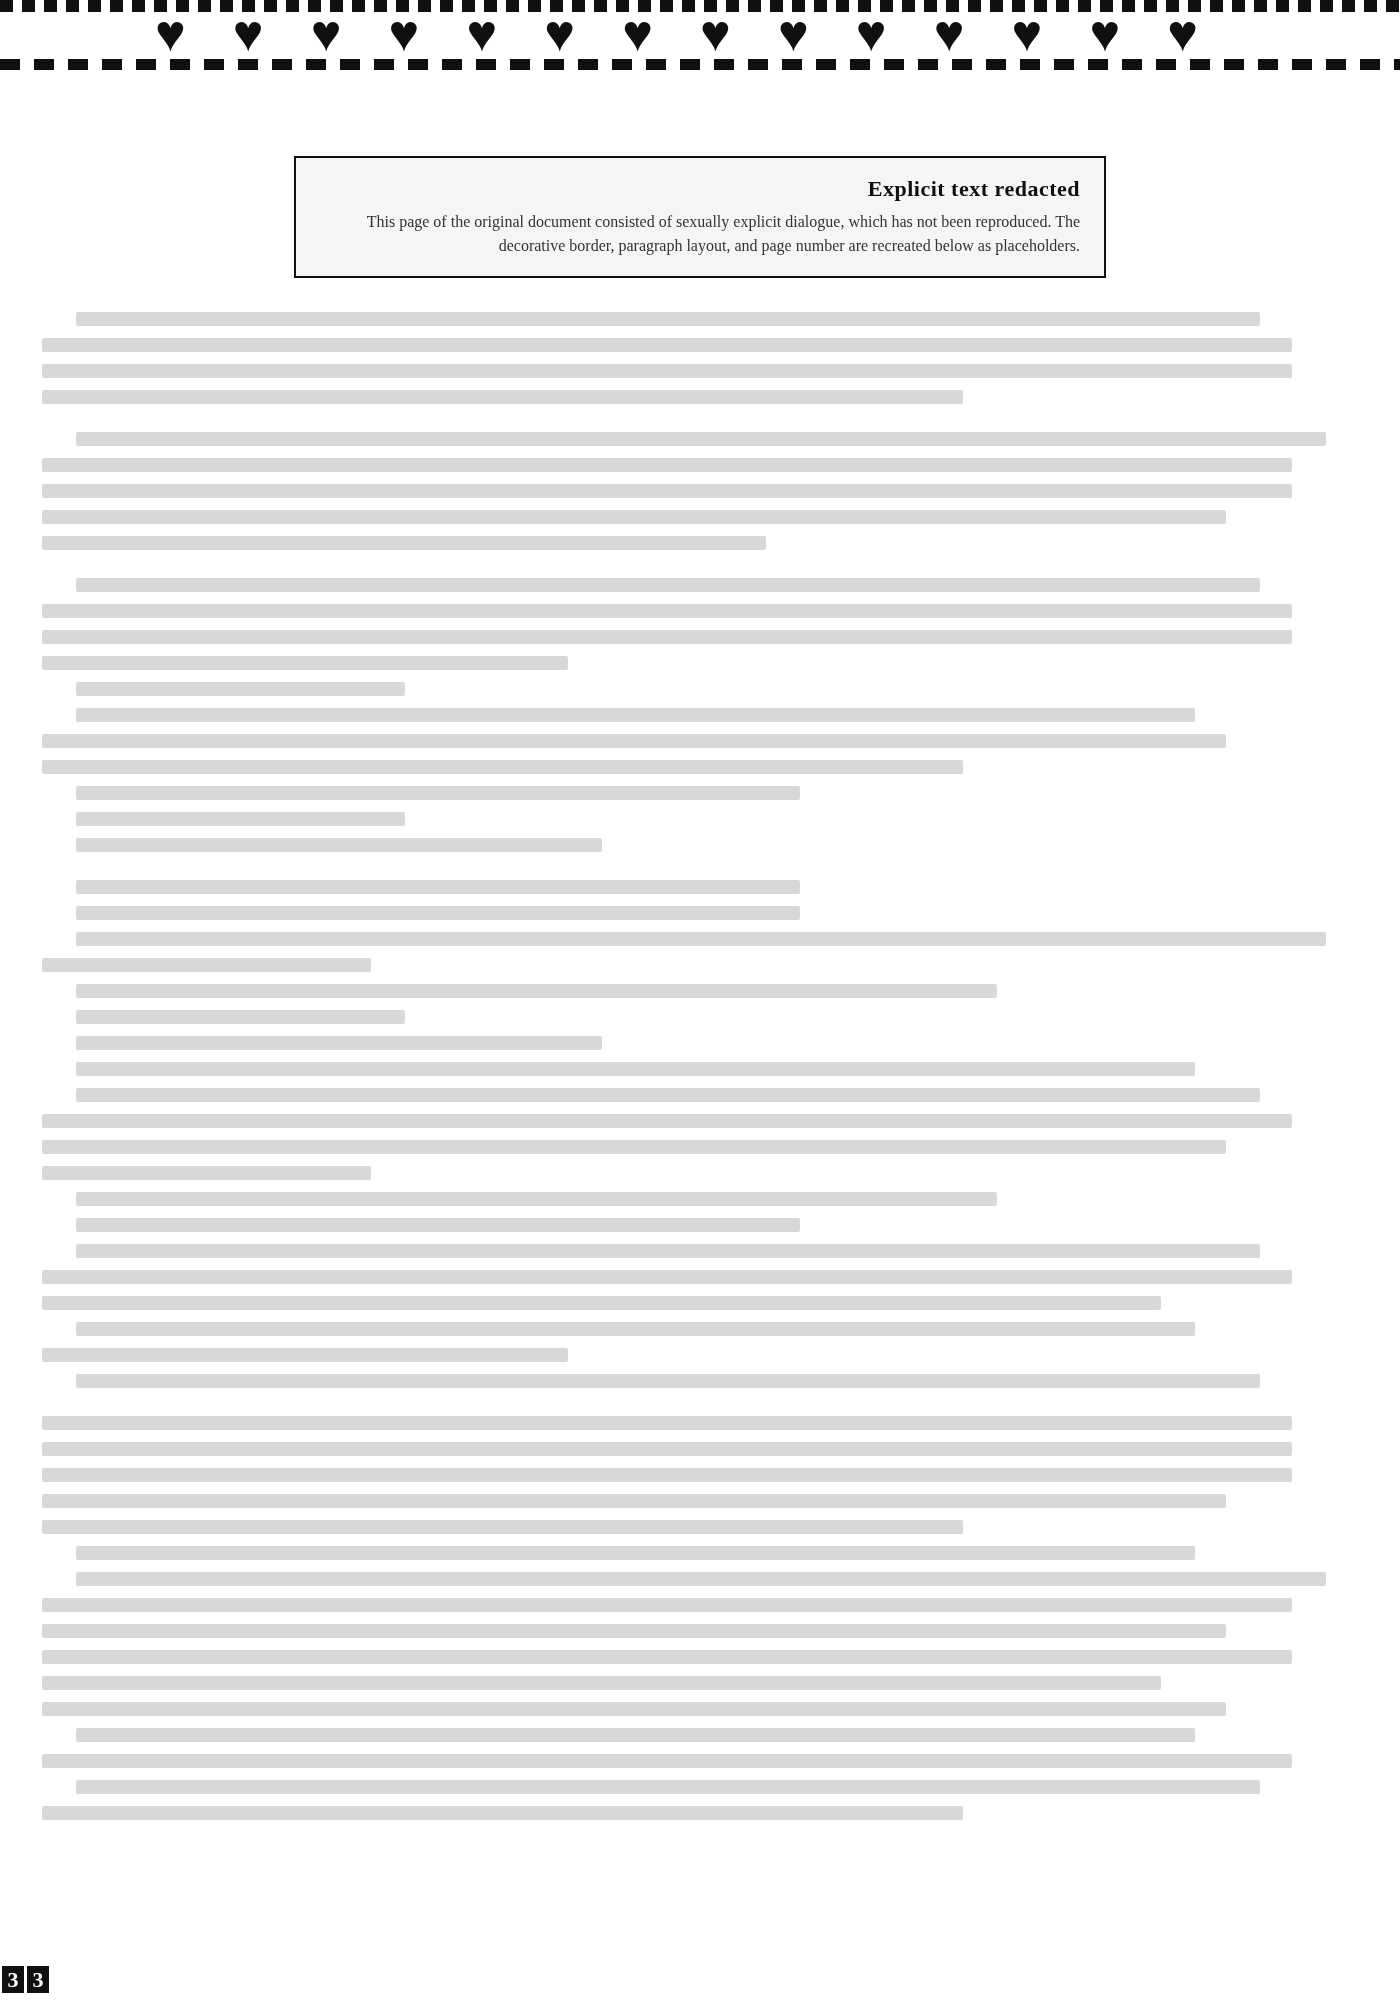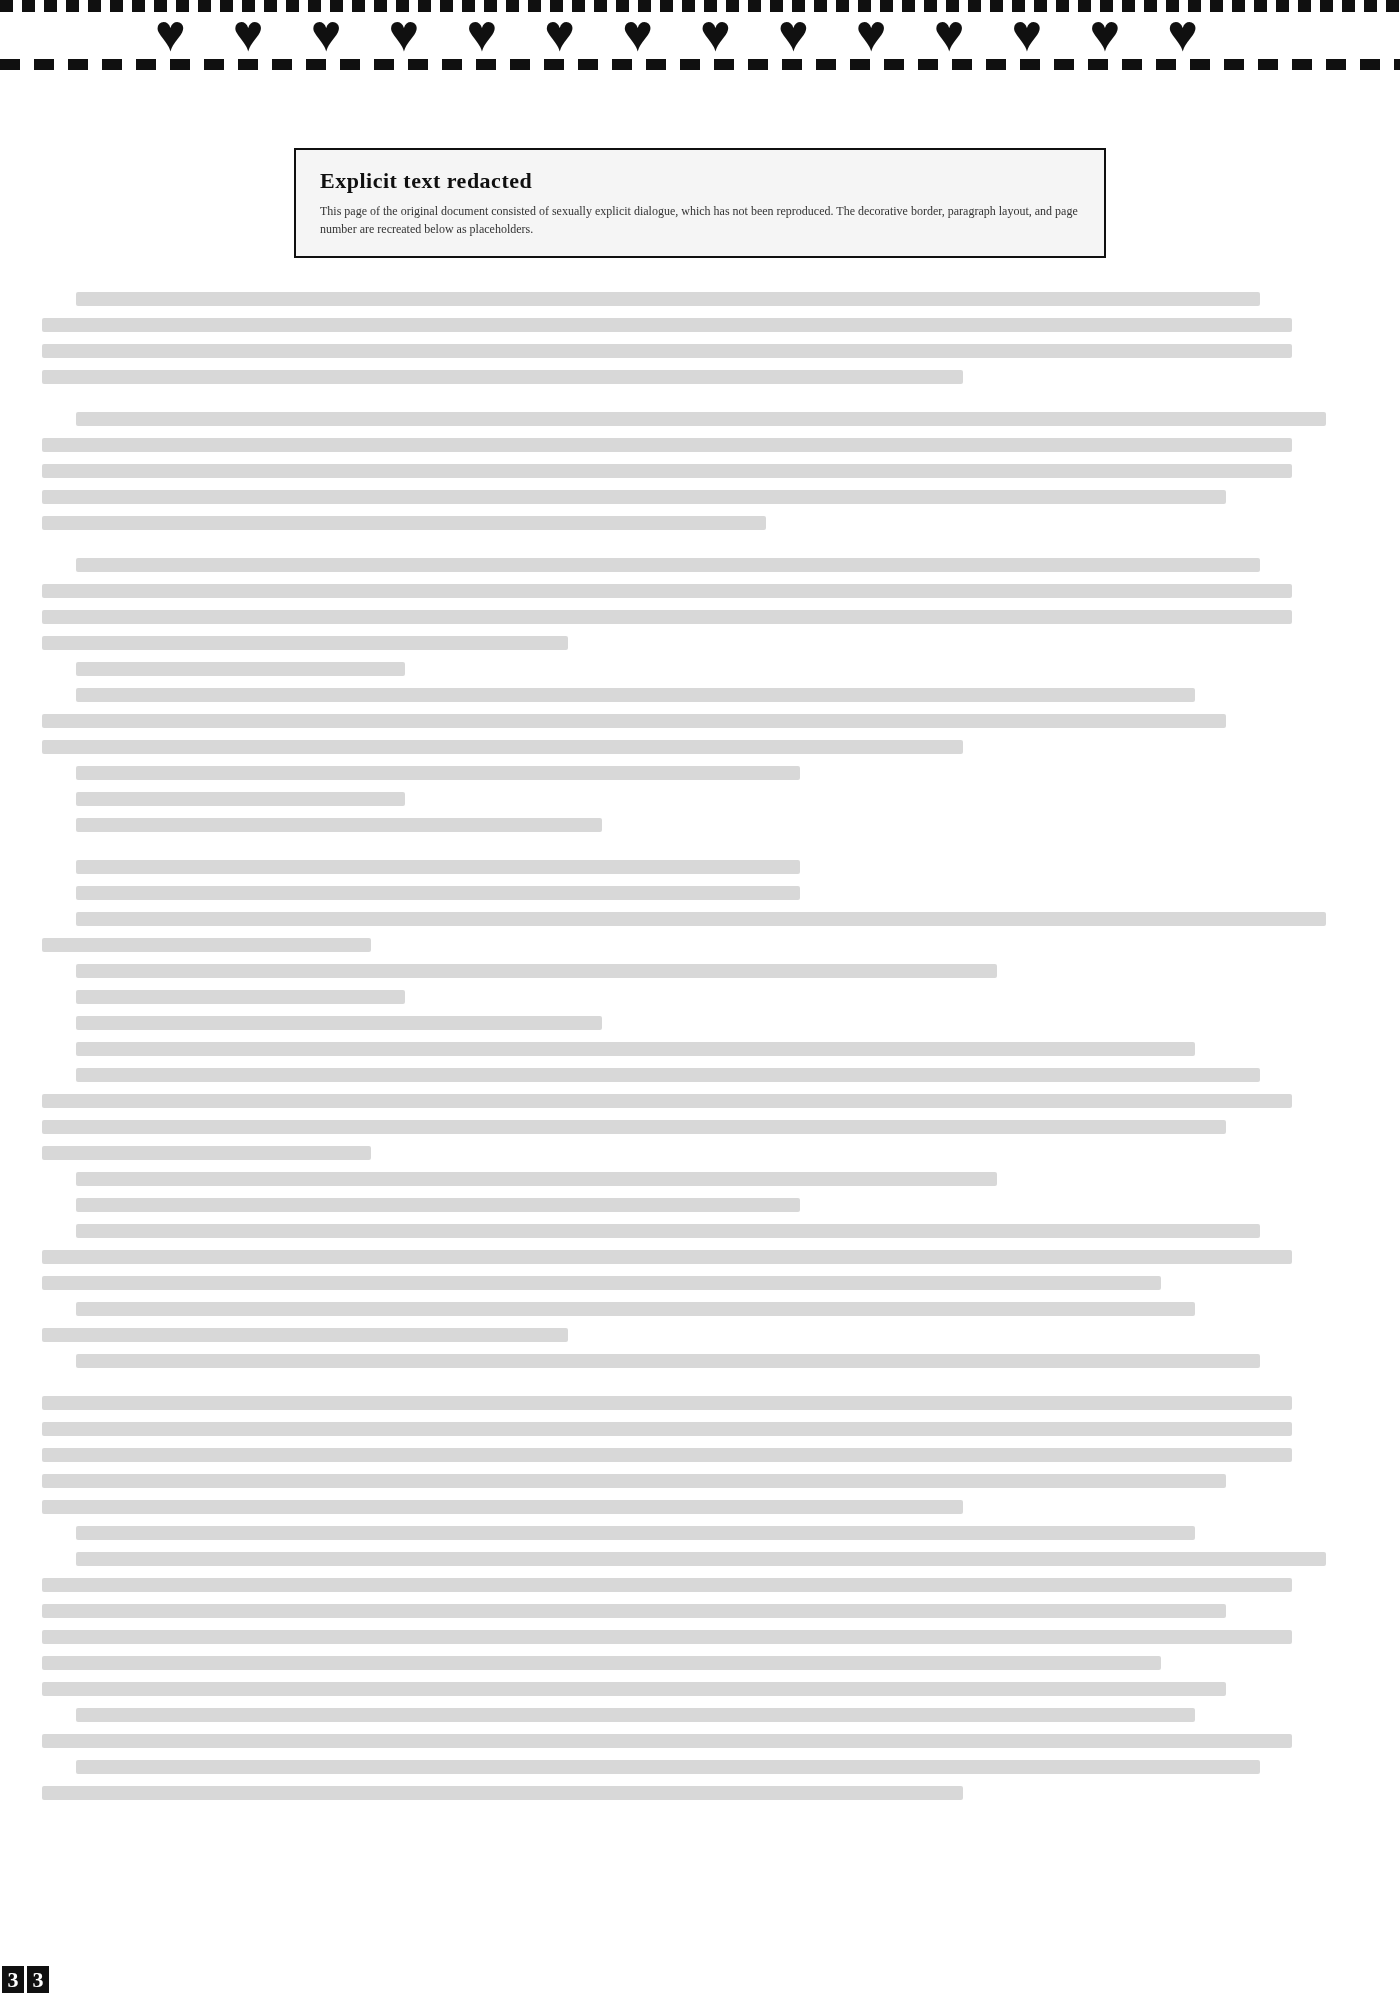--- a/index.html
+++ b/index.html
@@ -63,33 +63,33 @@
     top: 140px;
     left: 42px;
     right: 42px;
     bottom: 120px;
   }
 
   .redaction-notice {
     border: 2px solid #101010;
     background: #f5f5f5;
     padding: 18px 24px;
-    margin: 8px auto 34px auto;
+    margin: 16px auto 34px auto;
     max-width: 760px;
-    text-align: left;
+    text-align: right;
   }
   .redaction-notice h1 {
     margin: 0 0 8px 0;
     font-size: 22px;
     letter-spacing: 0.5px;
     color: #101010;
   }
   .redaction-notice p {
     margin: 0;
-    font-size: 12px;
+    font-size: 16px;
     line-height: 1.5;
     color: #333333;
   }
 
   
   .redacted-paragraph {
     margin-bottom: 28px;
   }
   .rline {
     height: 14px;

